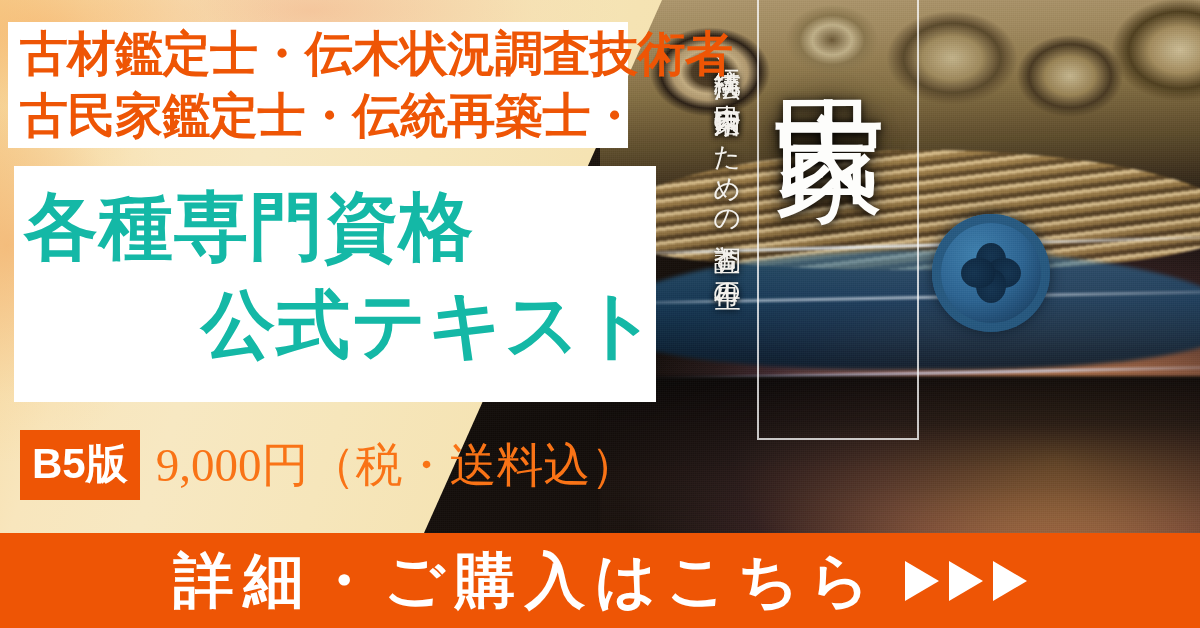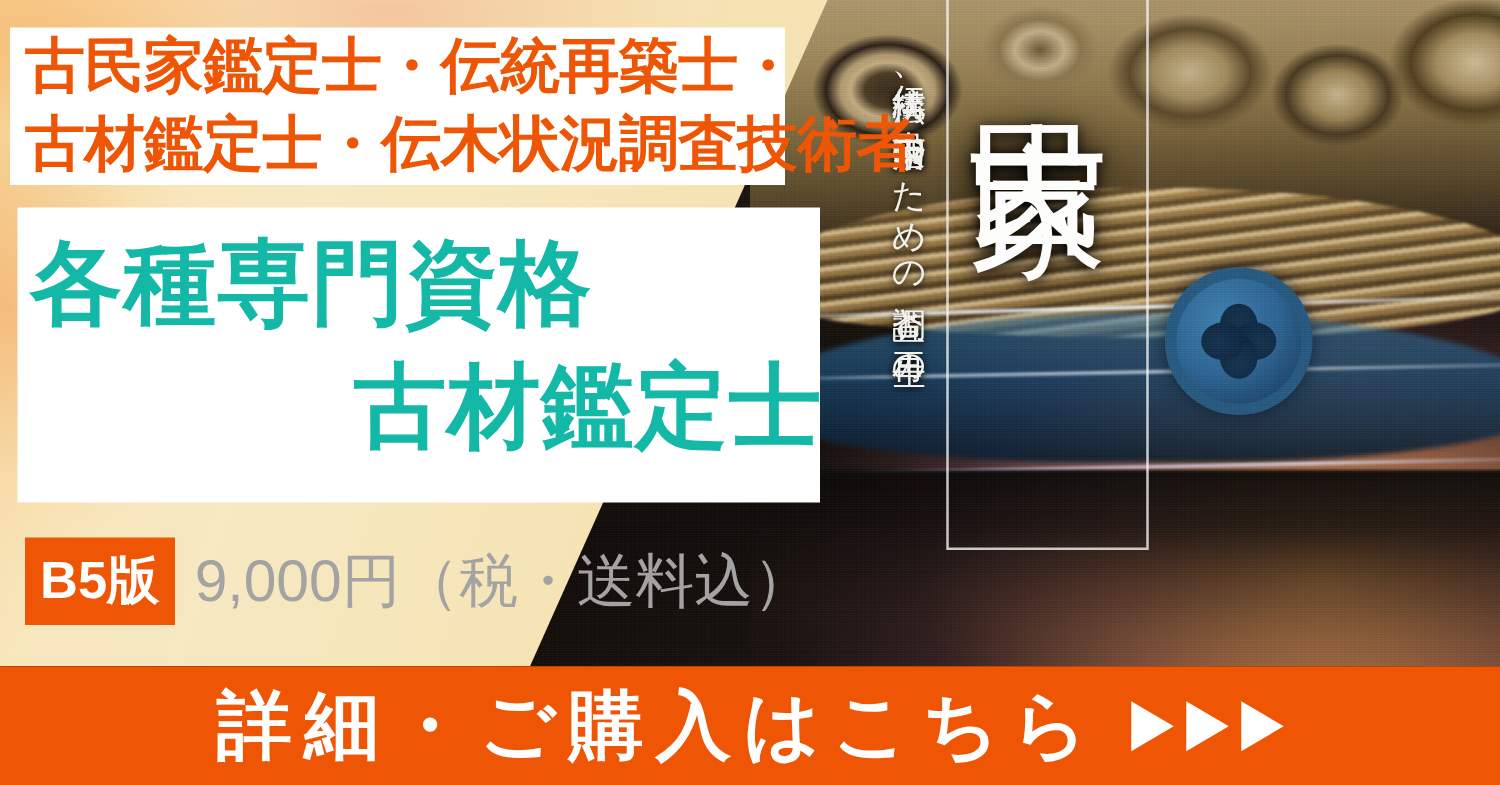--- a/index.html
+++ b/index.html
@@ -250,25 +250,26 @@
     color: #ffffff;
     font-size: 42px;
     font-weight: 700;
     line-height: 1;
     padding: 13px 12px 15px 12px;
     letter-spacing: 0px;
     white-space: nowrap;
     text-align: center;
   }
   .price-text {
-    color: #a3a3a3;
+    color: #f97316;
     font-size: 47px;
     font-weight: 400;
     letter-spacing: 0px;
     white-space: nowrap;
+    font-family: Liberation Serif, serif;
   }
 
   
   .cta-bar {
     position: absolute;
     left: 0; top: 533px;
     width: 1200px;
     height: 95px;
     background: #ee5505;
     display: flex;
@@ -327,27 +328,27 @@
 
   <div class="cover-subtitle">伝統構法、古民家活用のための調査と再生の</div>
 
   <div class="left-panel"></div>
   <div class="left-panel-glow"></div>
 
   <div class="card card-top"></div>
   <div class="card card-mid"></div>
 
   <div class="heading-lines">
+    <span class="ln">古材鑑定士・伝木状況調査技術者</span>
     <span class="ln">古民家鑑定士・伝統再築士・</span>
-    <span class="ln">古材鑑定士・伝木状況調査技術者</span>
   </div>
 
   <div class="title-block">
     <span class="t1">各種専門資格</span>
-    <span class="t2">古材鑑定士</span>
+    <span class="t2">公式テキスト</span>
   </div>
 
   <div class="price-row">
     <span class="badge">B5版</span>
     <span class="price-text">9,000円（税・送料込）</span>
   </div>
 
   <div class="cta-bar">
     <span class="cta-text">詳細・ご購入はこちら</span>
     <span class="cta-arrows">

